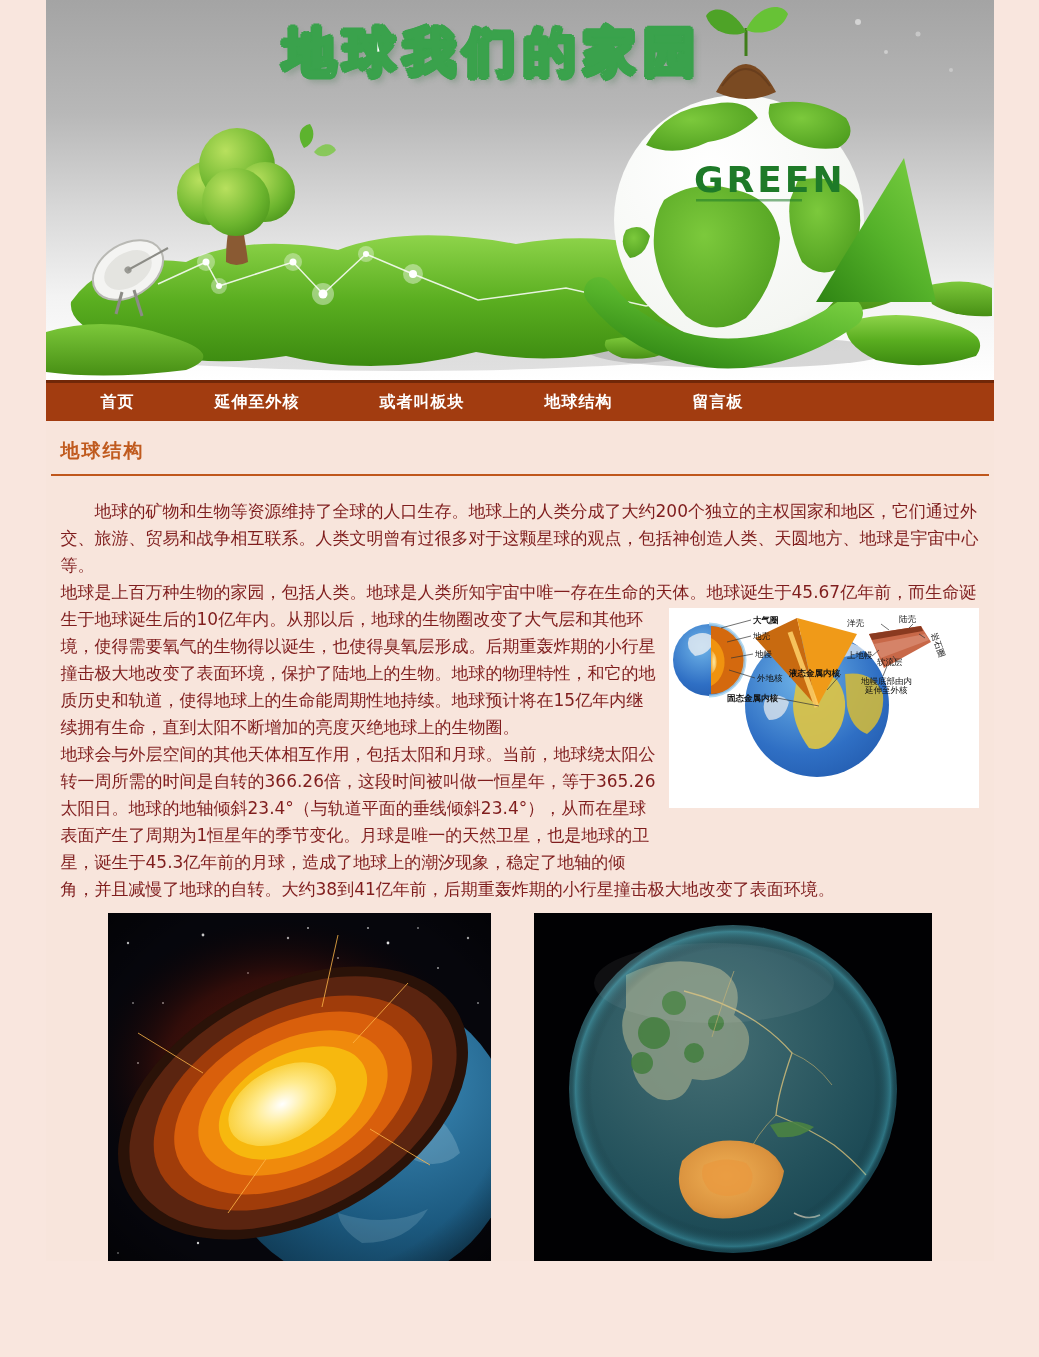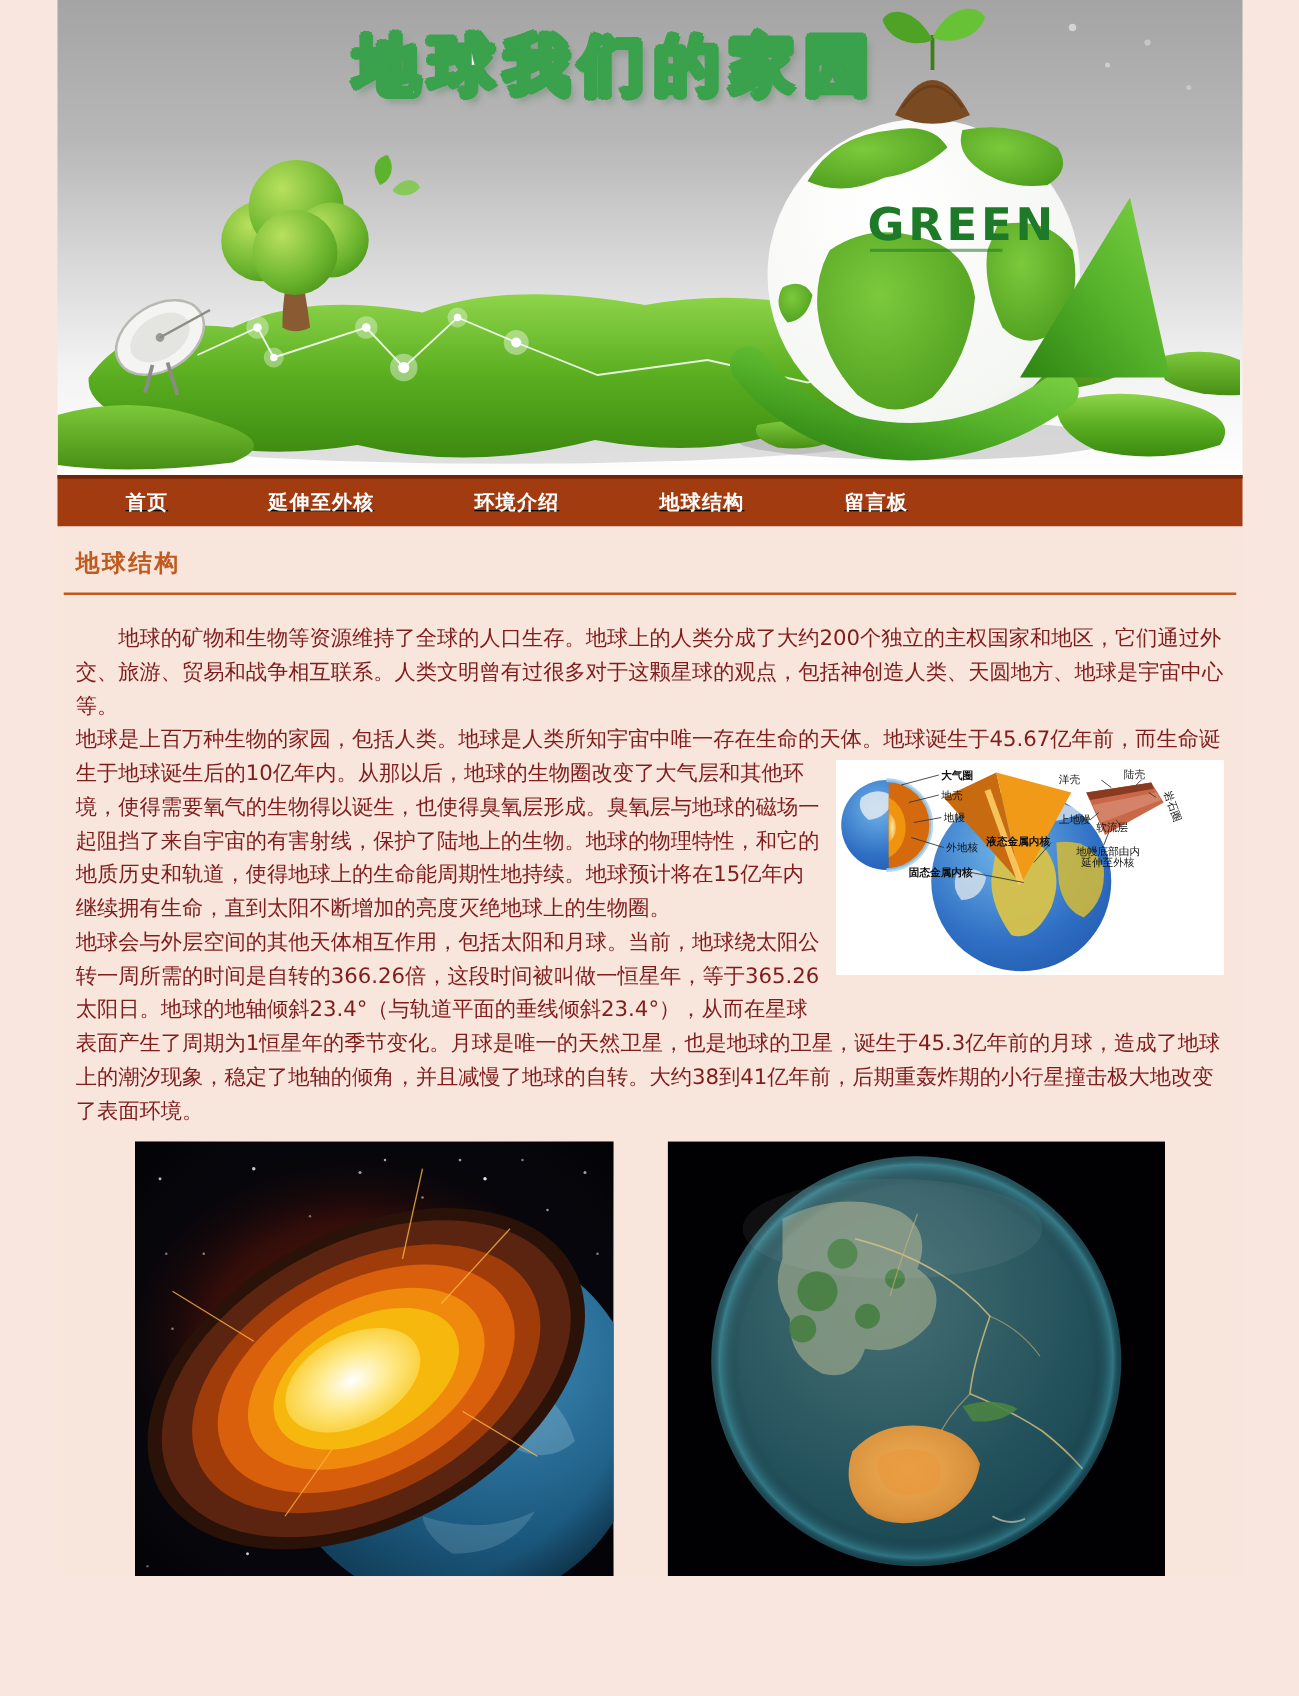--- a/index.html
+++ b/index.html
@@ -23,40 +23,40 @@
     text-shadow:-2px -2px 0 #3aa24c,2px -2px 0 #3aa24c,-2px 2px 0 #3aa24c,2px 2px 0 #3aa24c,
                 0 -3px 0 #3aa24c,0 3px 0 #3aa24c,-3px 0 0 #3aa24c,3px 0 0 #3aa24c,
                 4px 5px 6px rgba(50,110,60,.35);
     white-space:nowrap;
   }
   .banner-art{position:absolute;left:0;top:0;width:948px;height:380px;}
 
   
   .nav{
     background:#a23c10;border-top:3px solid #702708;height:38px;
-    display:flex;align-items:center;padding-left:55px;text-decoration:underline;
+    display:flex;align-items:center;padding-left:55px;
   }
   .nav a{
     color:#ffffff;text-decoration:none;font-size:16px;font-weight:bold;
     margin-right:80px;letter-spacing:1px;
   }
 
   
   .section-title{
     margin:0 5px;padding:17px 10px 10px;
     color:#c05a1e;font-size:19px;font-weight:bold;letter-spacing:2px;
     border-bottom:2px solid #c0571c;
   }
 
   
   .article{padding:22px 15px 0;color:#7f1d1d;font-size:17px;line-height:27px;}
   .article p{margin:0;}
   .article p.indent{text-indent:2em;}
   .diagram-float{
-    float:right;width:310px;height:172px;margin:2px 0 42px 12px;
+    float:right;width:310px;height:200px;margin:2px 0 42px 12px;
     background:#ffffff;display:block;
   }
   .diagram-float svg{display:block;}
 
   
   .gallery{margin:10px 0 0 62px;display:flex;gap:43px;}
   .img-frame{display:block;overflow:hidden;}
   .img-frame svg{display:block;}
 </style>
 </head>
@@ -182,21 +182,21 @@
         <path d="M700,32 C688,8 666,4 660,16 C666,34 688,38 700,32 Z" fill="#4ea327"></path>
         <path d="M700,30 C712,4 736,2 742,14 C736,32 712,36 700,30 Z" fill="#67c236"></path>
       </g>
     </svg>
     <div class="banner-title">地球我们的家园</div>
   </div>
 
   <div class="nav">
     <a href="#">首页</a>
     <a href="#">延伸至外核</a>
-    <a href="#">环境介绍</a>
+    <a href="#">或者叫板块</a>
     <a href="#">地球结构</a>
     <a href="#">留言板</a>
   </div>
 
   <div class="section-title">地球结构</div>
 
   <div class="article">
     <p class="indent">地球的矿物和生物等资源维持了全球的人口生存。地球上的人类分成了大约200个独立的主权国家和地区，它们通过外交、旅游、贸易和战争相互联系。人类文明曾有过很多对于这颗星球的观点，包括神创造人类、天圆地方、地球是宇宙中心等。</p>
     <p><span>地球是上百万种生物的家园，包括人类。地球是人类所知宇宙中唯一存在生命的天体。地球诞生于45.67亿年前，而生命诞生于</span><span class="diagram-float">
           <svg width="310" height="172" viewBox="0 0 310 172">
@@ -264,21 +264,21 @@
           <text x="120" y="68" font-weight="bold">液态金属内核</text>
           <text x="178" y="18">洋壳</text>
           <text x="230" y="14">陆壳</text>
           <text x="262" y="26" transform="rotate(70 262 26)">岩石圈</text>
           <text x="178" y="50">上地幔</text>
           <text x="208" y="57">软流层</text>
           <text x="192" y="76">地幔底部由内</text>
           <text x="196" y="85">延伸至外核</text>
         </g>
       </svg>
-        </span><span>地球诞生后的10亿年内。从那以后，地球的生物圈改变了大气层和其他环境，使得需要氧气的生物得以诞生，也使得臭氧层形成。臭氧层与地球的磁场一起阻挡了来自宇宙的有害射线，保护了陆地上的生物。地球的物理特性，和它的地质历史和轨道，使得地球上的生命能周期性地持续。地球预计将在15亿年内继续拥有生命，直到太阳不断增加的亮度灭绝地球上的生物圈。</span></p>
+        </span><span>地球诞生后的10亿年内。从那以后，地球的生物圈改变了大气层和其他环境，使得需要氧气的生物得以诞生，也使得臭氧层形成。后期重轰炸期的小行星撞击极大地改变了表面环境，保护了陆地上的生物。地球的物理特性，和它的地质历史和轨道，使得地球上的生命能周期性地持续。地球预计将在15亿年内继续拥有生命，直到太阳不断增加的亮度灭绝地球上的生物圈。</span></p>
     <p>地球会与外层空间的其他天体相互作用，包括太阳和月球。当前，地球绕太阳公转一周所需的时间是自转的366.26倍，这段时间被叫做一恒星年，等于365.26太阳日。地球的地轴倾斜23.4°（与轨道平面的垂线倾斜23.4°），从而在星球表面产生了周期为1恒星年的季节变化。月球是唯一的天然卫星，也是地球的卫星，诞生于45.3亿年前的月球，造成了地球上的潮汐现象，稳定了地轴的倾角，并且减慢了地球的自转。大约38到41亿年前，后期重轰炸期的小行星撞击极大地改变了表面环境。</p>
   </div>
 
   <div class="gallery">
 
     <span class="img-frame">
       <svg width="383" height="348" viewBox="0 0 383 348">
         <defs>
           <radialGradient id="glowR" cx="0.5" cy="0.5" r="0.5">
             <stop offset="0" stop-color="rgba(190,45,5,0.6)"></stop>

